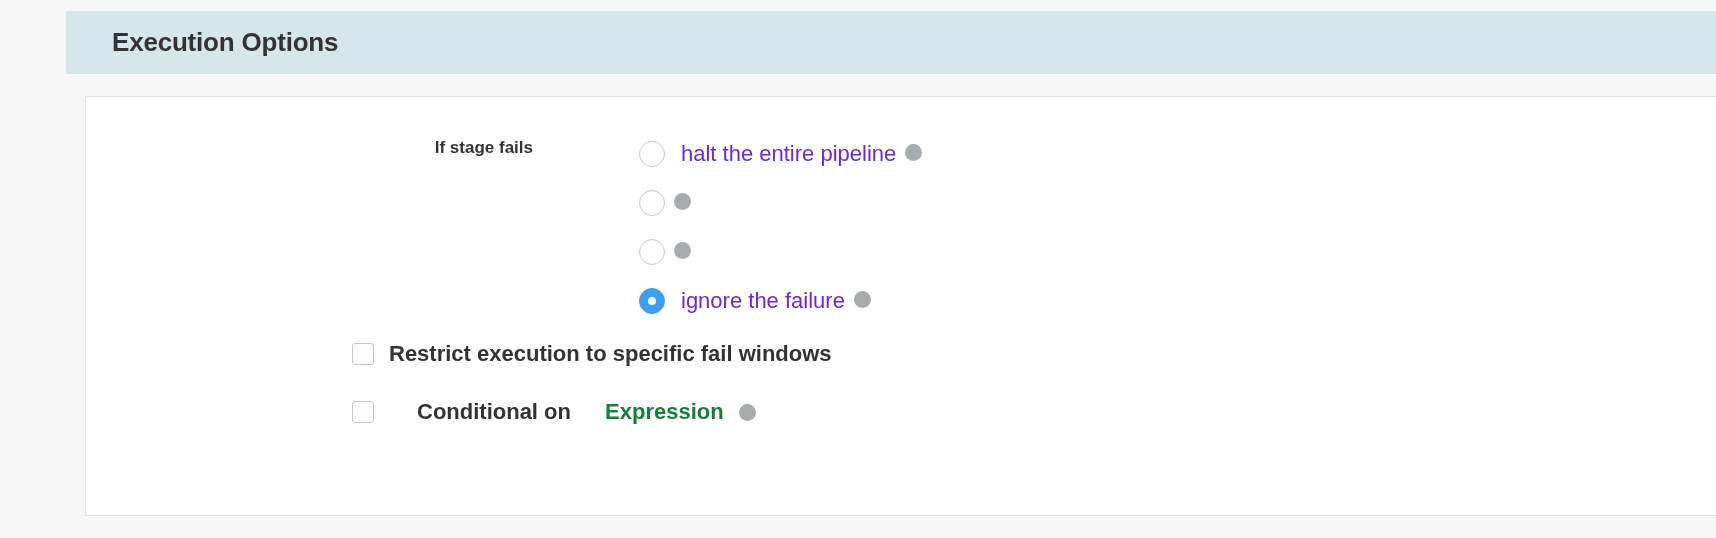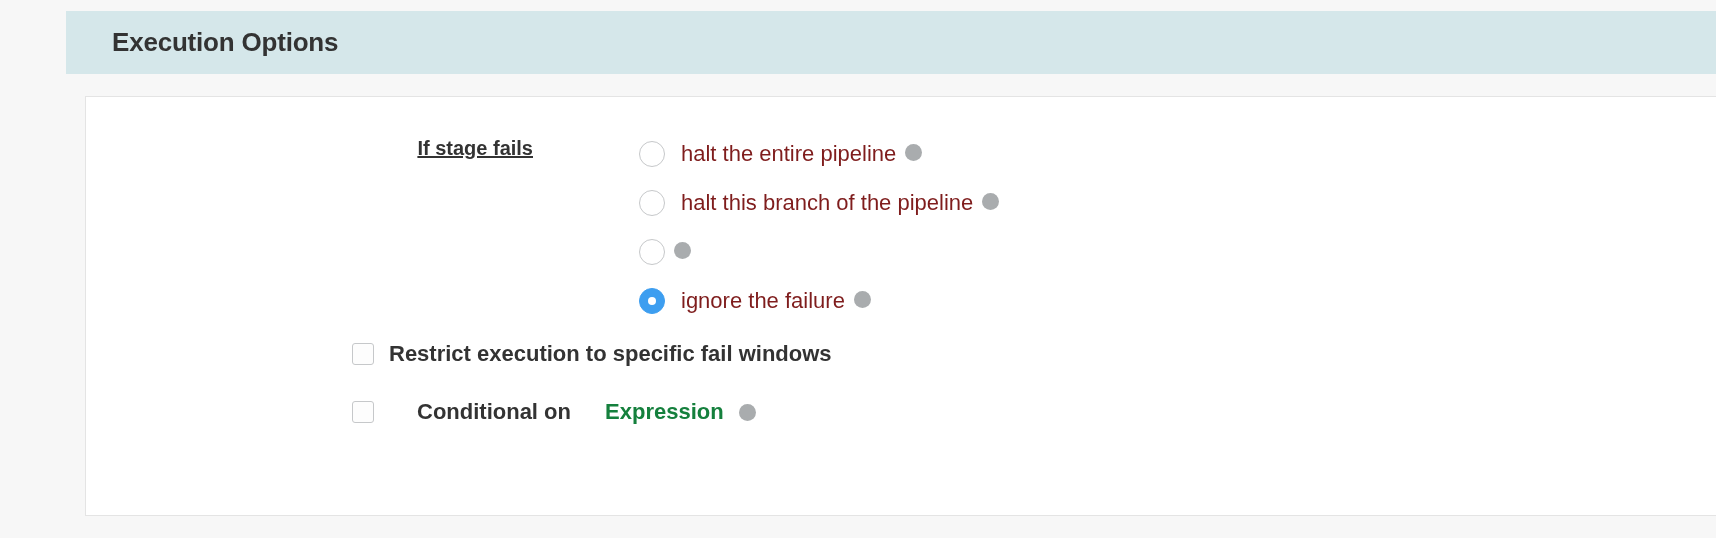--- a/index.html
+++ b/index.html
@@ -63,27 +63,26 @@
   }
 
   .field-row {
     display: flex;
     align-items: flex-start;
   }
 
   .field-label {
     width: 385px;
     text-align: right;
-    font-size: 20px;
+    font-size: 17px;
     font-weight: bold;
     color: #333333;
     padding-right: 22px;
     padding-top: 10px;
     line-height: 22px;
-    text-decoration: underline;
   }
 
   .radio-group {
     padding-top: 2px;
   }
 
   .radio-item {
     display: flex;
     align-items: center;
     height: 49px;
@@ -110,21 +109,21 @@
     width: 8px;
     height: 8px;
     margin-left: -4px;
     margin-top: -4px;
     border-radius: 50%;
     background: #ffffff;
   }
 
   .radio-text {
     font-size: 22px;
-    color: #7f1d1d;
+    color: #6d28d9;
     margin-left: 16px;
     white-space: nowrap;
     line-height: 26px;
   }
 
   
   .check-row {
     display: flex;
     align-items: center;
     height: 58px;
@@ -195,21 +194,20 @@
           <div class="radio-item">
             <span class="radio-mark"></span>
             <span class="radio-text">halt the entire pipeline</span>
             <span class="help-icon">
                 <span>?</span>
               </span>
           </div>
 
           <div class="radio-item">
             <span class="radio-mark"></span>
-            <span class="radio-text">halt this branch of the pipeline</span>
             <span class="help-icon">
                 <span>?</span>
               </span>
           </div>
 
           <div class="radio-item">
             <span class="radio-mark"></span>
             <span class="help-icon">
                 <span>?</span>
               </span>

